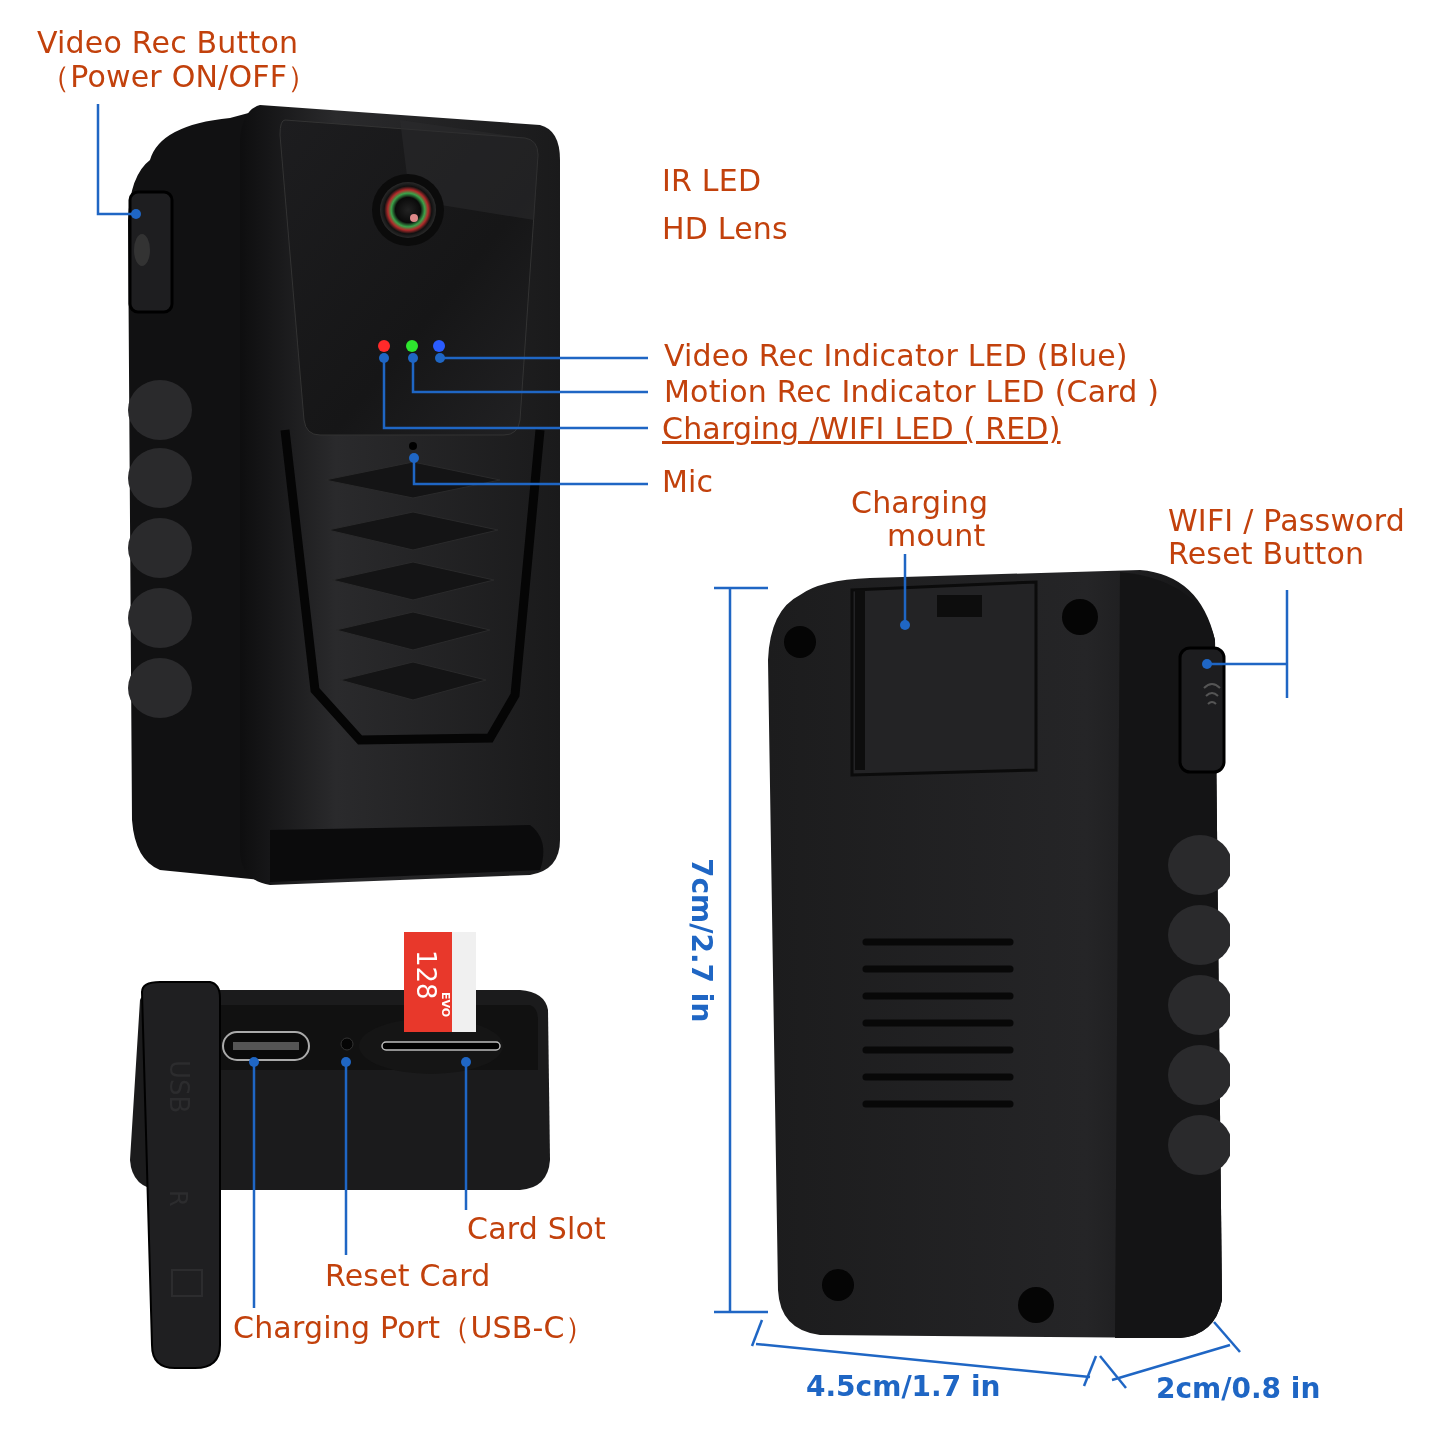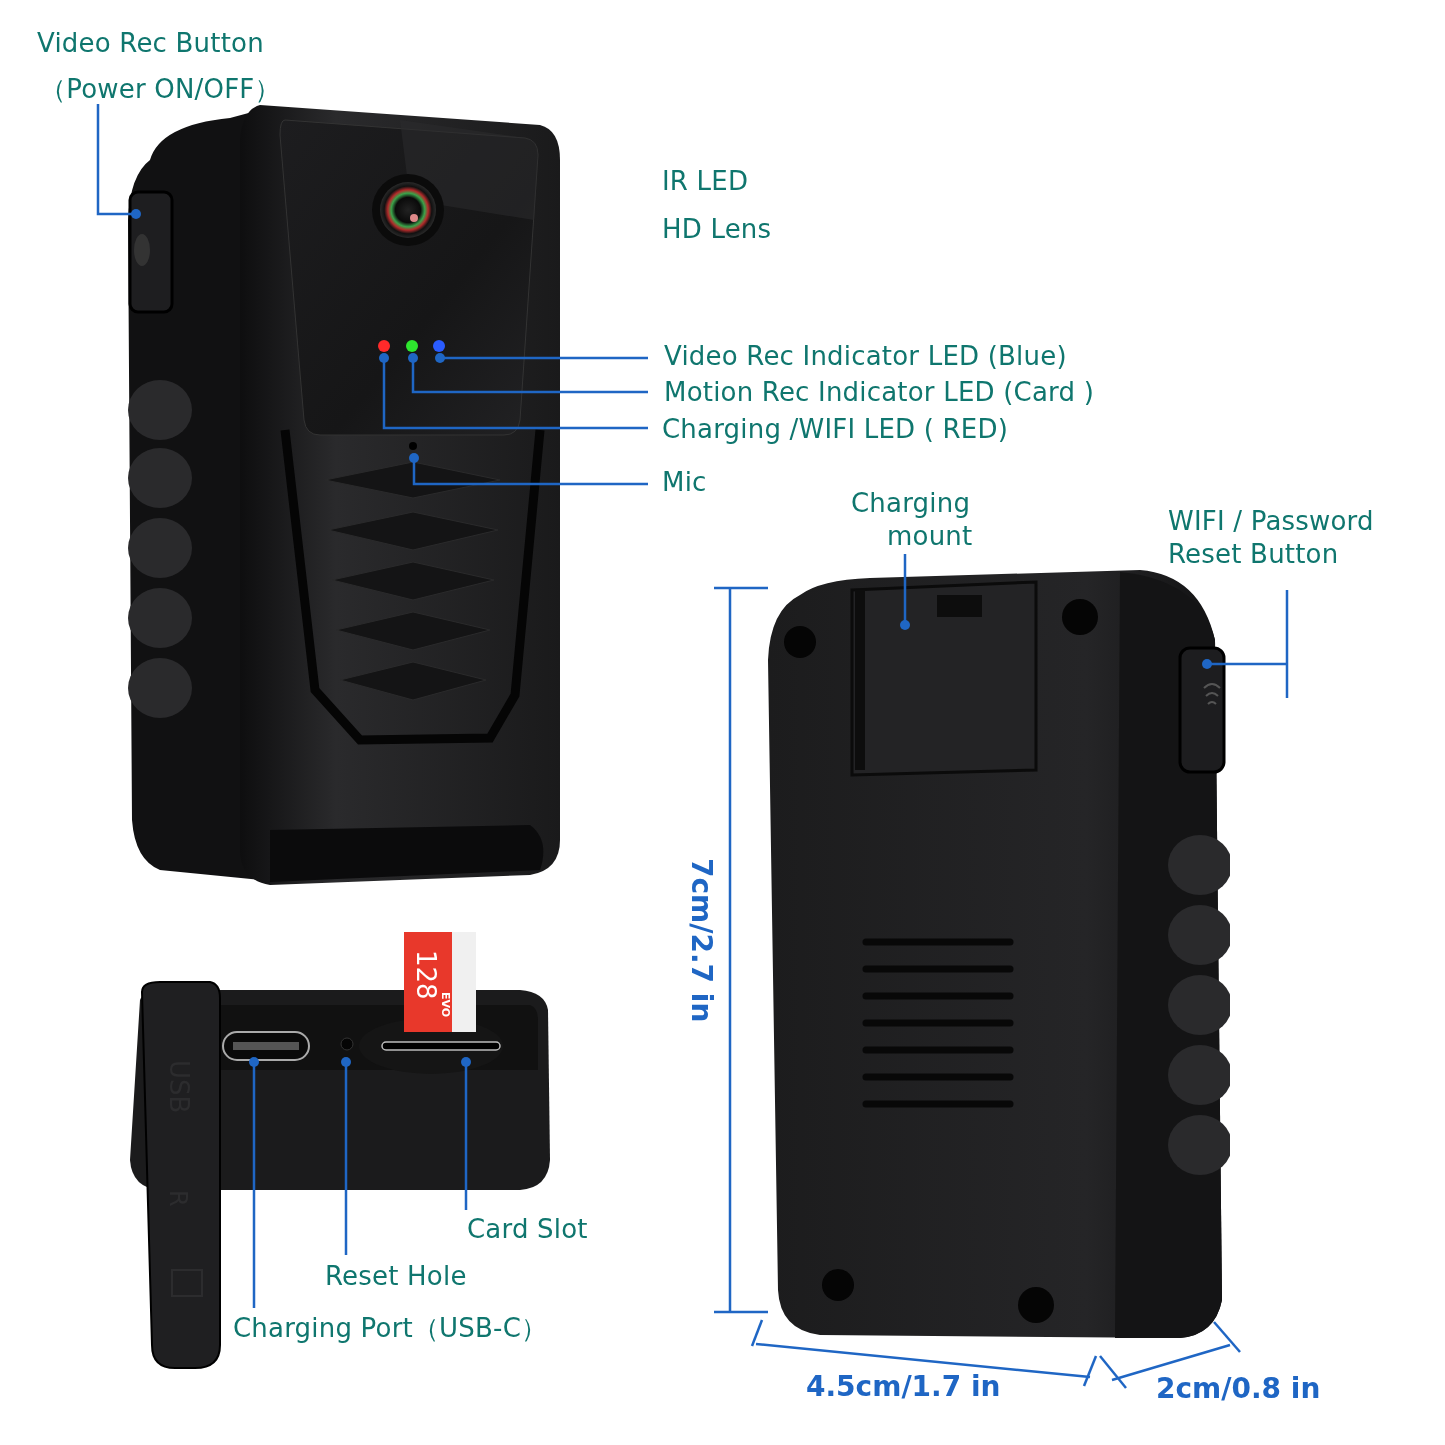--- a/index.html
+++ b/index.html
@@ -1,18 +1,18 @@
 <!DOCTYPE html>
 <html><head>
 <meta charset="utf-8">
 <style>
   html,body{margin:0;padding:0;background:#ffffff;}
   body{width:1445px;height:1445px;position:relative;overflow:hidden;font-family:"DejaVu Sans","Liberation Sans",sans-serif;}
   .abs{position:absolute;}
-  .label{position:absolute;color:#0f766e;font-size:26px;line-height:34px;white-space:nowrap;letter-spacing:0.2px;}
+  .label{position:absolute;color:#c2410c;font-size:30px;line-height:34px;white-space:nowrap;letter-spacing:0.2px;}
   .dim{position:absolute;color:#1f66c4;font-size:28px;font-weight:bold;white-space:nowrap;}
   svg.overlay{position:absolute;left:0;top:0;}
 </style>
 </head>
 <body>
 
 <div class="abs" style="left:120px;top:100px;width:460px;height:790px;">
   <svg width="460" height="790" viewBox="0 0 460 790">
     <defs>
       <linearGradient id="gBody" x1="0" y1="0" x2="1" y2="0">
@@ -190,35 +190,35 @@
     <circle cx="414" cy="458" r="5"></circle>
     <circle cx="905" cy="625" r="5"></circle>
     <circle cx="1207" cy="664" r="5"></circle>
     <circle cx="254" cy="1062" r="5"></circle>
     <circle cx="346" cy="1062" r="5"></circle>
     <circle cx="466" cy="1062" r="5"></circle>
   </g>
 </svg>
 
 <div class="label" style="left:37px;top:26px;">Video Rec Button</div>
-<div class="label" style="left:40px;top:72px;">（Power ON/OFF）</div>
+<div class="label" style="left:40px;top:60px;">（Power ON/OFF）</div>
 
 <div class="label" style="left:662px;top:164px;text-align:right;">IR LED</div>
 <div class="label" style="left:662px;top:212px;">HD Lens</div>
 
 <div class="label" style="left:664px;top:339px;">Video Rec Indicator LED (Blue)</div>
 <div class="label" style="left:664px;top:375px;">Motion Rec Indicator  LED (Card )</div>
-<div class="label" style="left:662px;top:412px;">Charging /WIFI LED ( RED)</div>
+<div class="label" style="left:662px;top:412px;text-decoration:underline;">Charging /WIFI LED ( RED)</div>
 <div class="label" style="left:662px;top:465px;">Mic</div>
 
 <div class="label" style="left:851px;top:486px;">Charging</div>
 <div class="label" style="left:851px;top:519px;margin-left:36px;">mount</div>
 
 <div class="label" style="left:1168px;top:504px;">WIFI / Password</div>
 <div class="label" style="left:1168px;top:537px;">Reset Button</div>
 
 <div class="label" style="left:447px;top:1212px;margin-left:20px;">Card Slot</div>
-<div class="label" style="left:325px;top:1259px;">Reset Hole</div>
+<div class="label" style="left:325px;top:1259px;">Reset Card</div>
 <div class="label" style="left:233px;top:1311px;">Charging Port（USB-C）</div>
 
 <div class="dim" style="left:686px;top:858px;transform-origin:0 0;transform:rotate(90deg) translate(0,-32px);">7cm/2.7 in</div>
 <div class="dim" style="left:806px;top:1370px;">4.5cm/1.7 in</div>
 <div class="dim" style="left:1156px;top:1372px;">2cm/0.8 in</div>
 
 </body></html>

